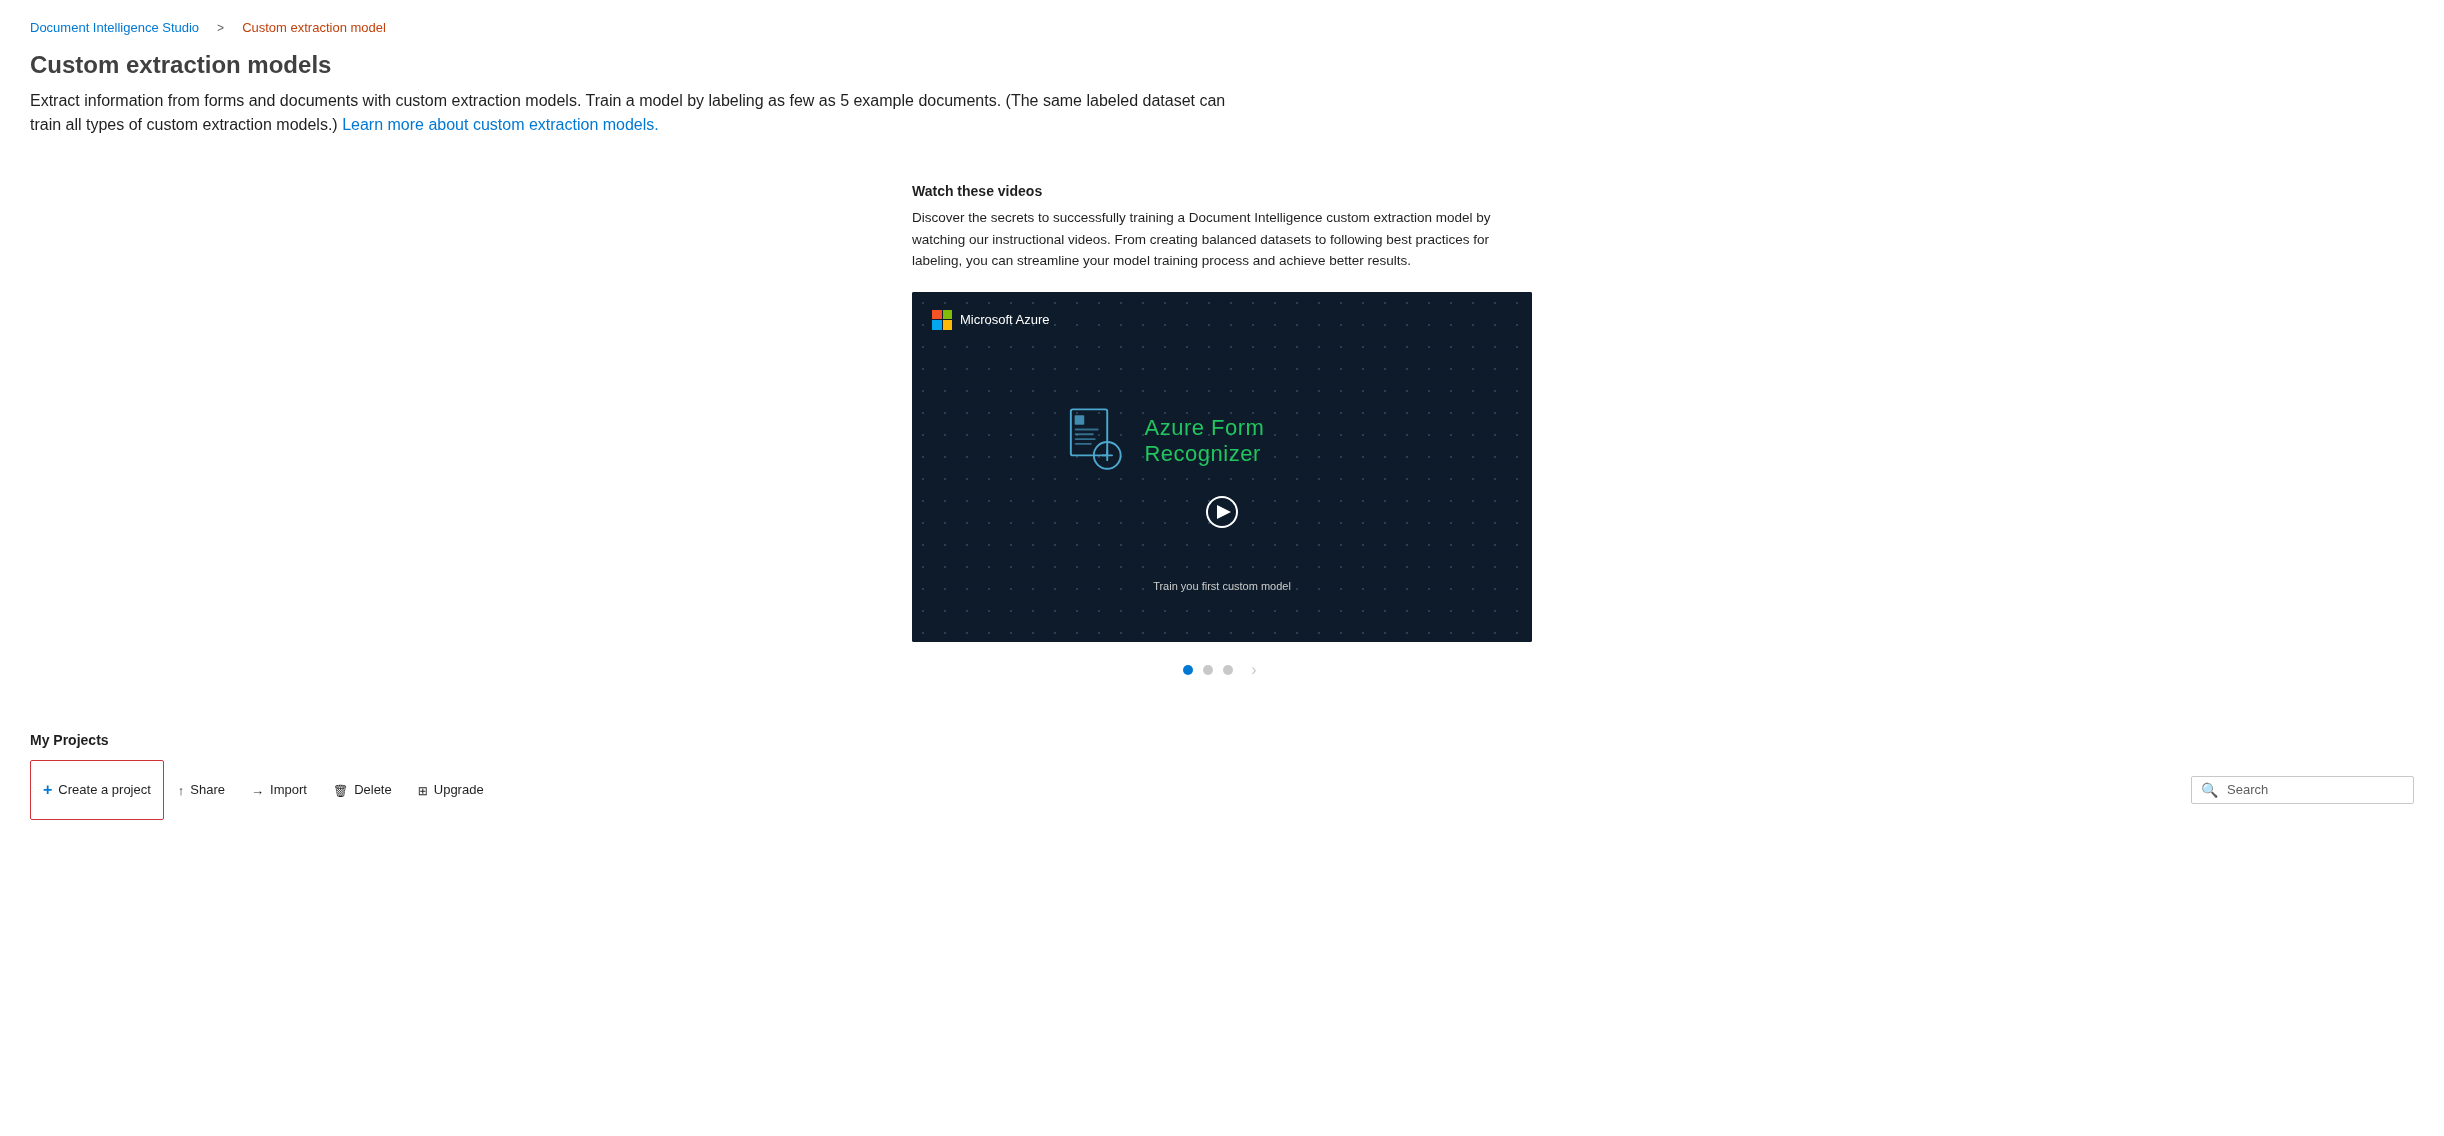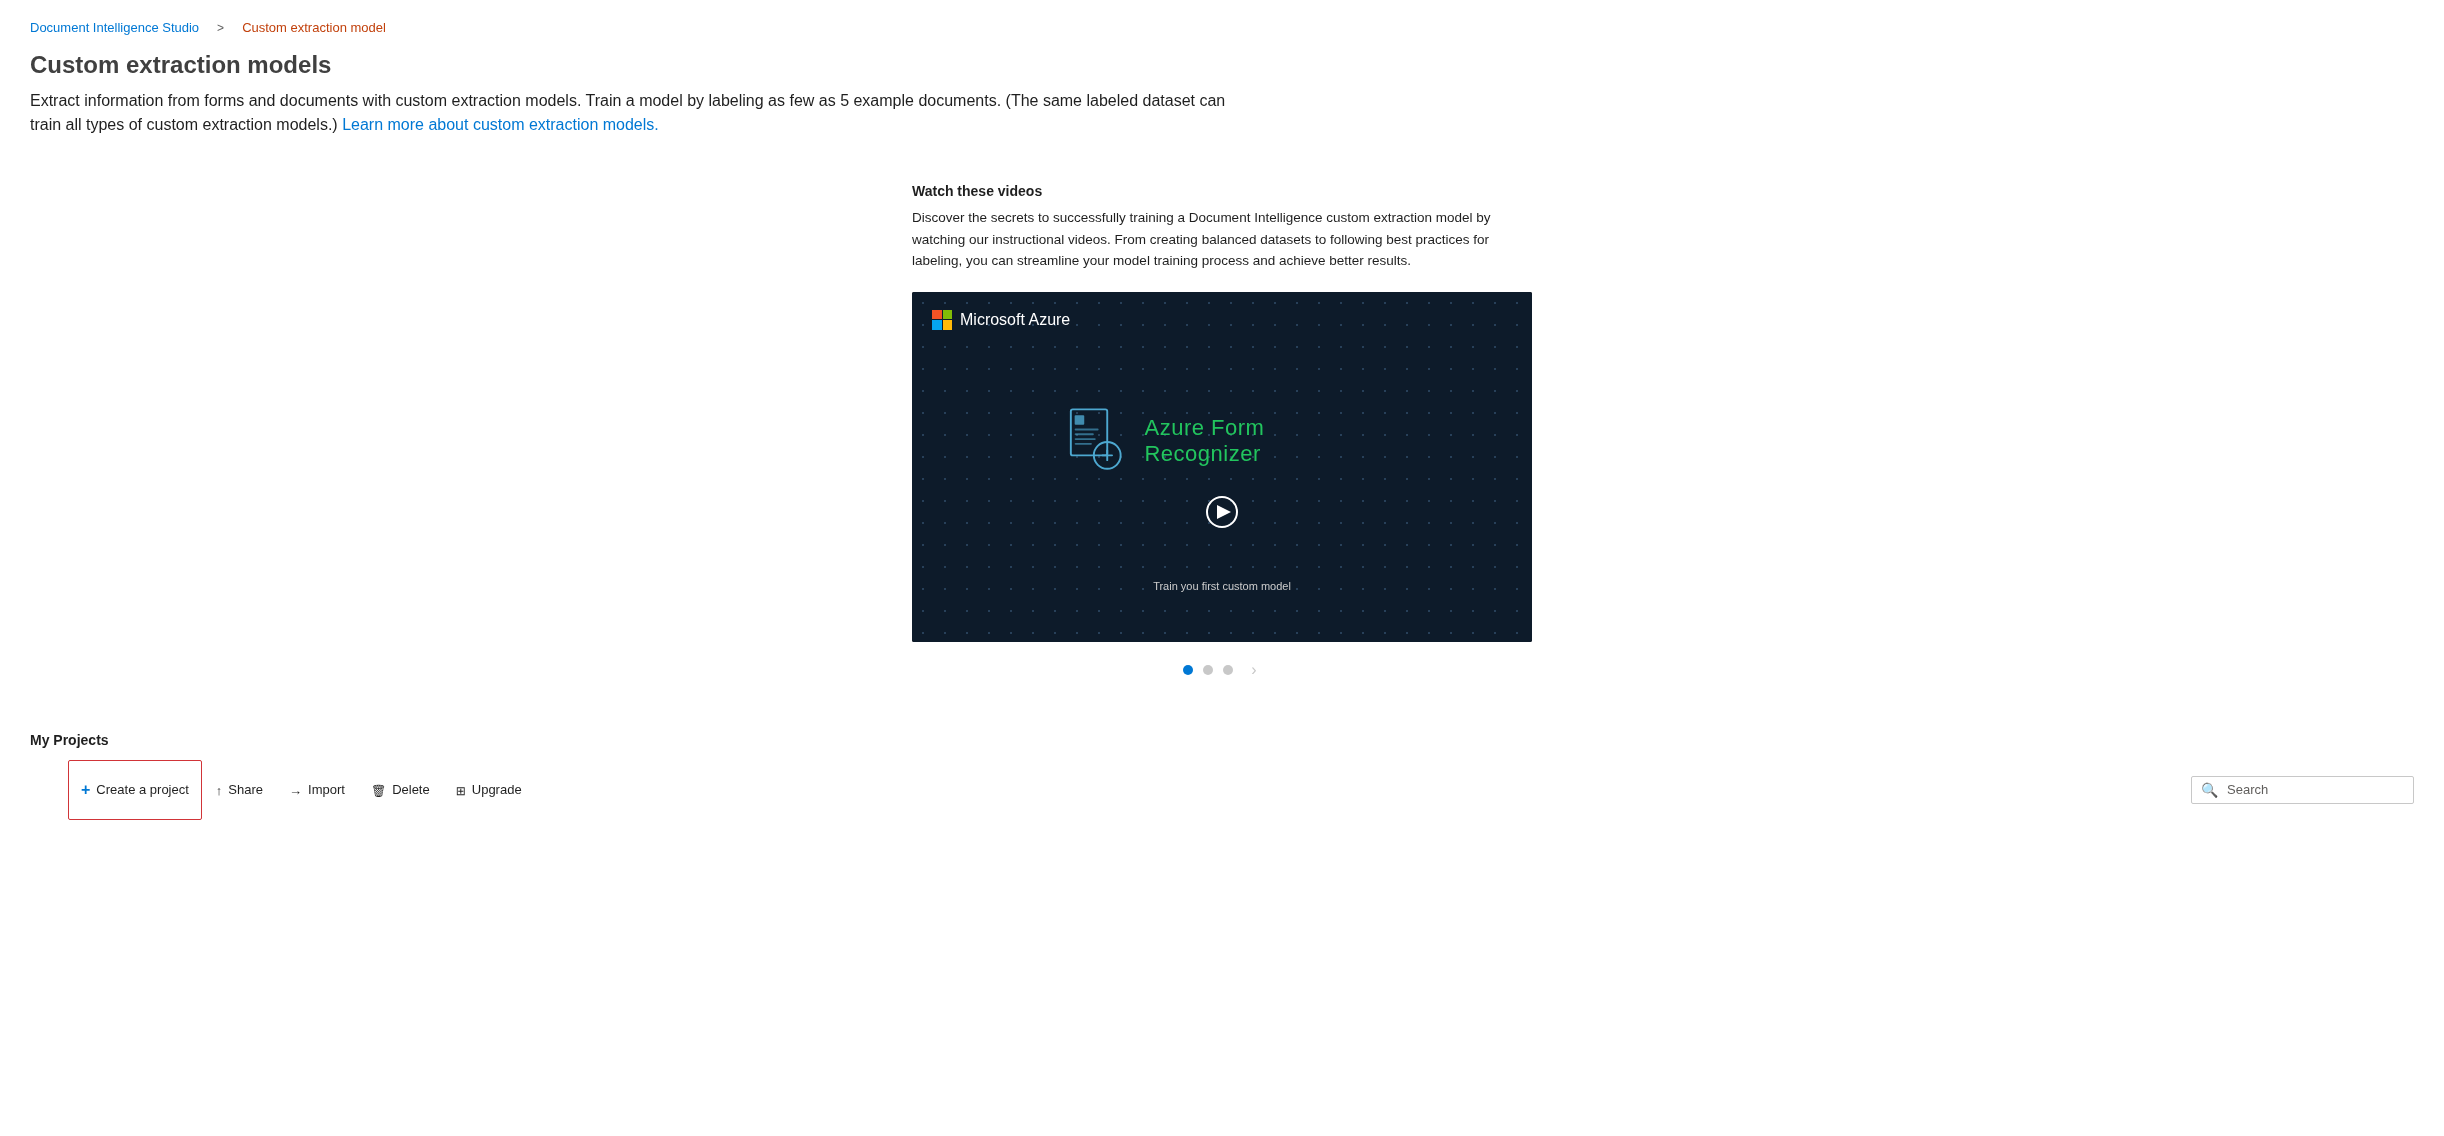--- a/index.html
+++ b/index.html
@@ -131,21 +131,21 @@
       gap: 1px;
     }
 
     .ms-logo-r { background: #f35325; }
     .ms-logo-g { background: #81bc06; }
     .ms-logo-b { background: #05a6f0; }
     .ms-logo-y { background: #ffba08; }
 
     .video-azure-text {
       color: #ffffff;
-      font-size: 16px;
+      font-size: 13px;
       font-weight: 500;
     }
 
     
     .video-center-content {
       position: absolute;
       top: 50%;
       left: 50%;
       transform: translate(-50%, -50%);
       display: flex;
@@ -272,21 +272,20 @@
       border: none;
       cursor: pointer;
       border-radius: 2px;
       white-space: nowrap;
     }
 
     .toolbar-btn.create-project-btn {
       border: 1.5px solid #d13438;
       color: #1f1f1f;
       padding: 21px 12px;
-      margin-left: 38px;
     }
 
     .btn-icon {
       font-size: 14px;
       line-height: 1;
     }
 
     
     .search-box {
       display: flex;

